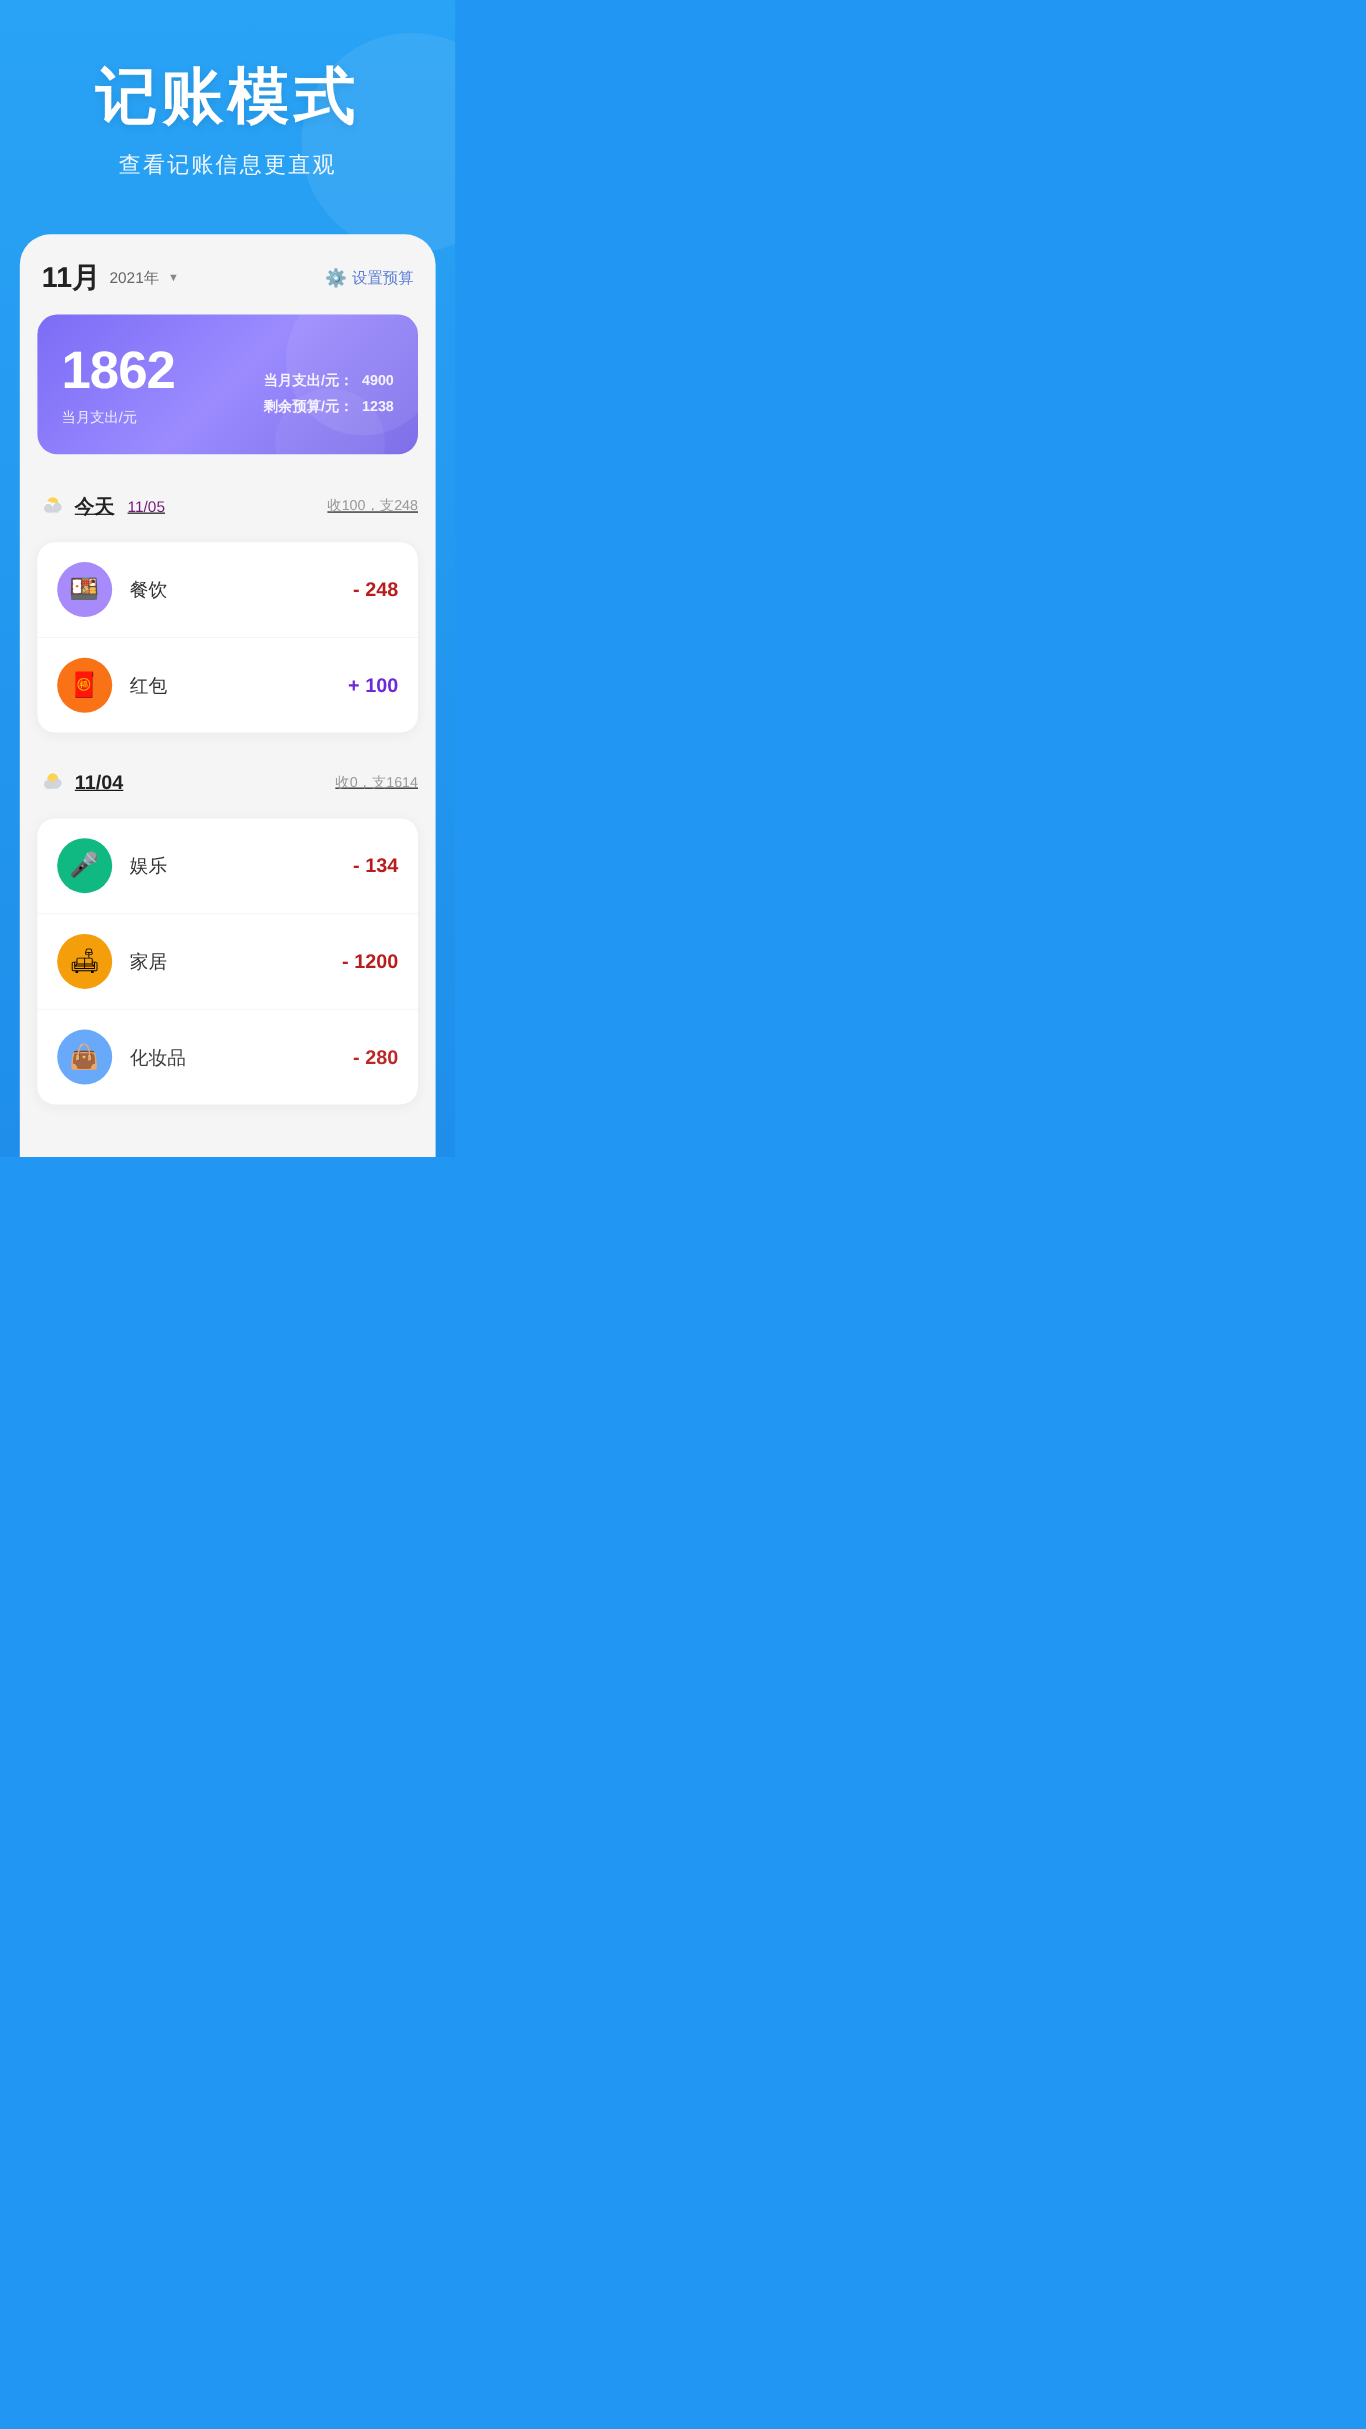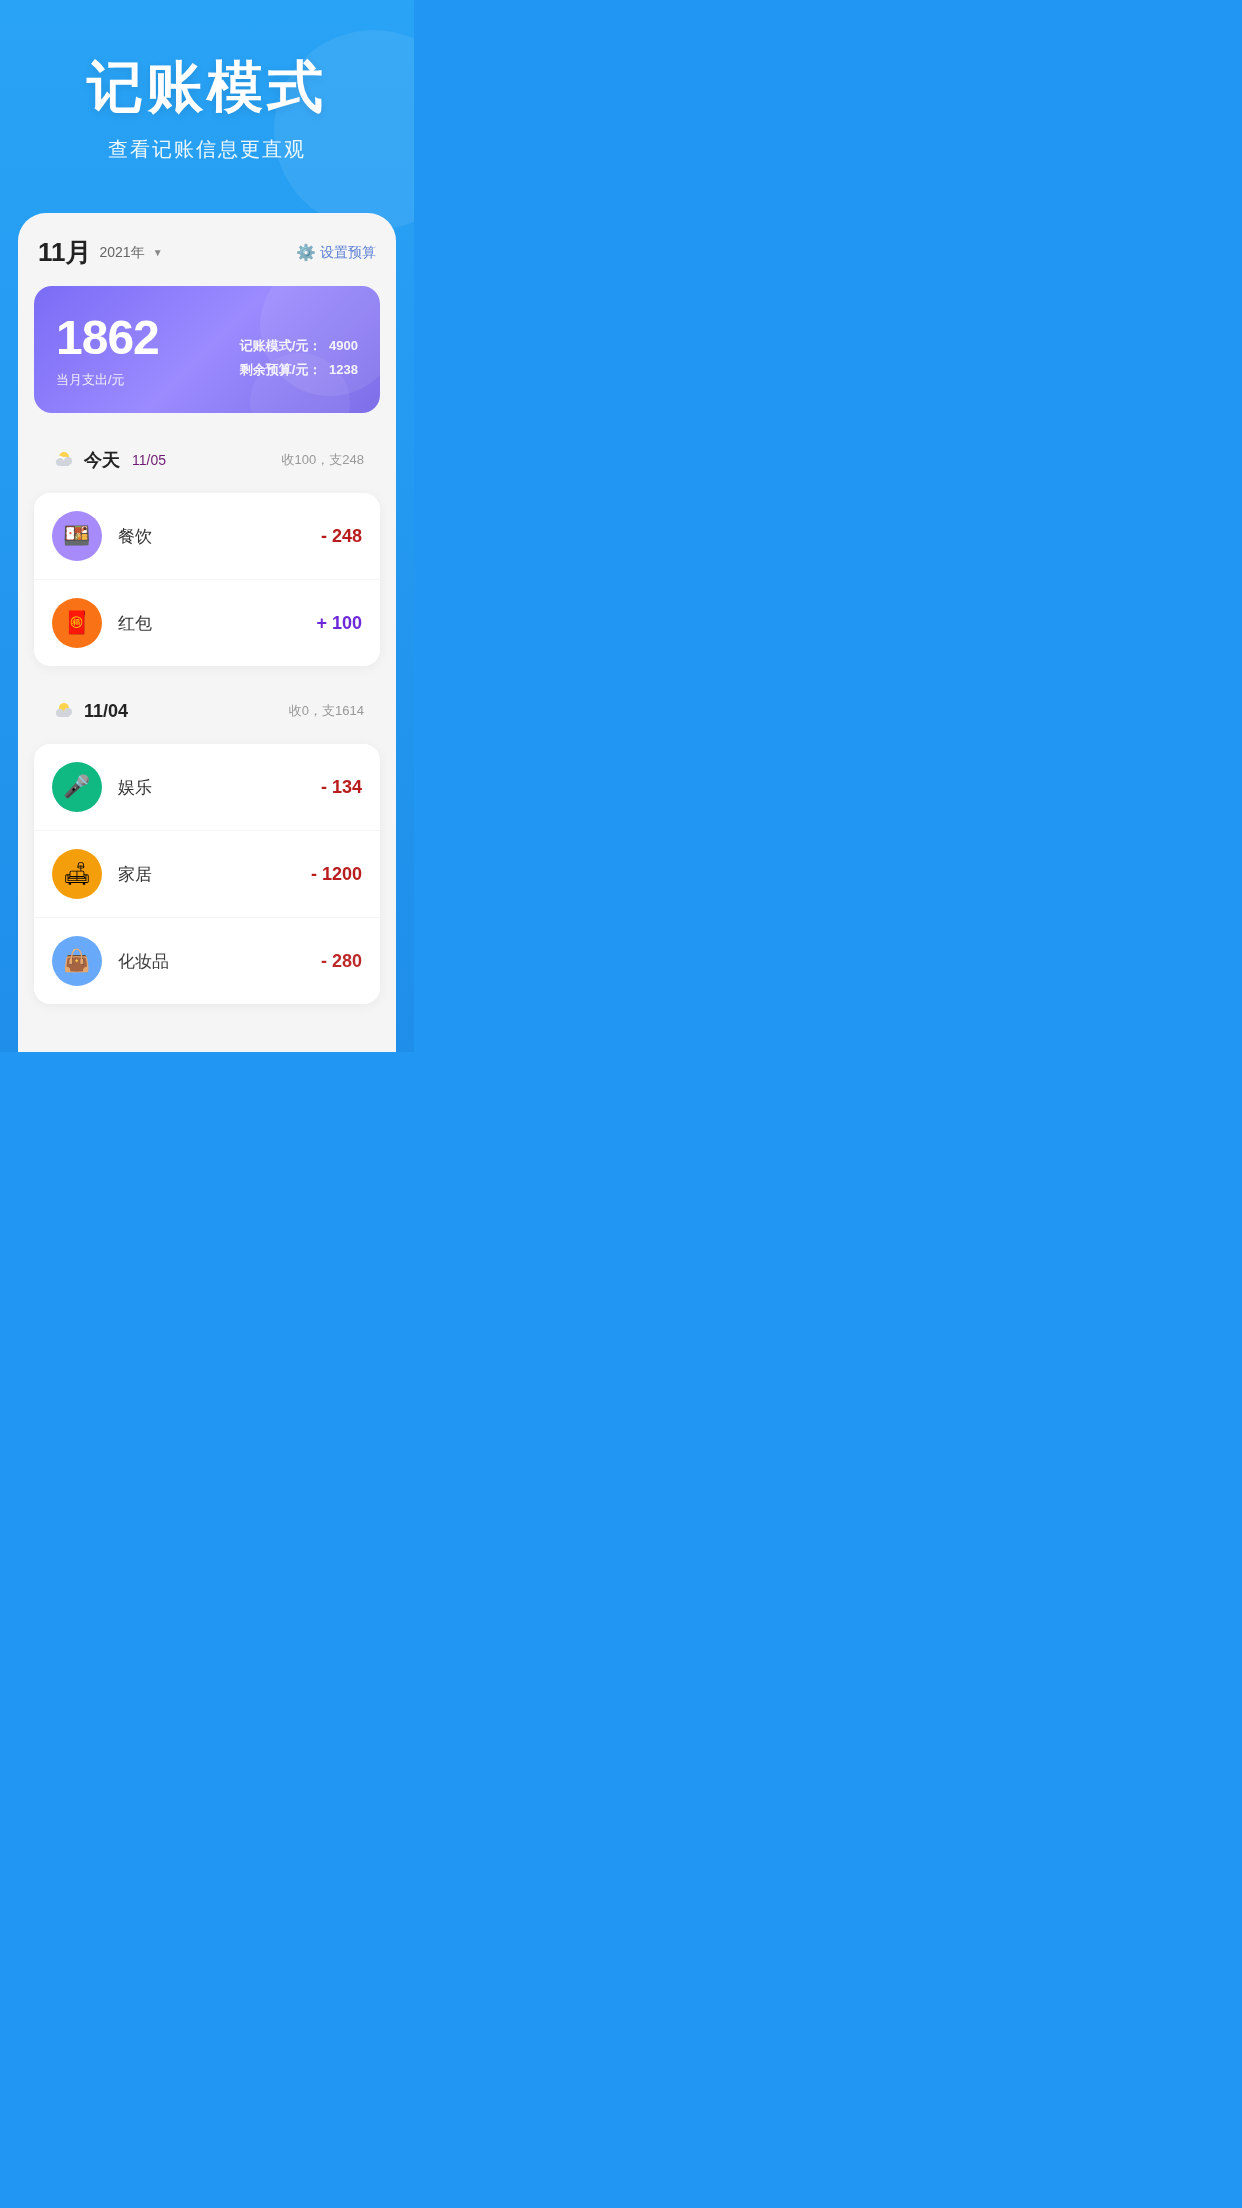--- a/index.html
+++ b/index.html
@@ -165,21 +165,22 @@
       margin-bottom: 6px;
     }
 
     .summary-item span {
       margin-left: 4px;
       font-weight: 600;
     }
 
     
     .date-section {
-      padding: 14px 32px 10px;
+      padding: 14px 16px 10px;
+      text-decoration: underline;
     }
 
     .date-header {
       display: flex;
       justify-content: space-between;
       align-items: center;
       margin-bottom: 10px;
     }
 
     .date-left {
@@ -289,21 +290,21 @@
         <span class="gear-icon">⚙️</span>
         <span>设置预算</span>
       </div>
     </div>
 
     <div class="summary-card">
       <div class="expense-amount">1862</div>
       <div class="expense-label">当月支出/元</div>
       <div class="summary-right">
         <div class="summary-item">
-          <span>记账模式/元：</span>
+          <span>当月支出/元：</span>
           <span>4900</span>
         </div>
         <div class="summary-item">
           <span>剩余预算/元：</span>
           <span>1238</span>
         </div>
       </div>
     </div>
 
     <div class="date-section">

